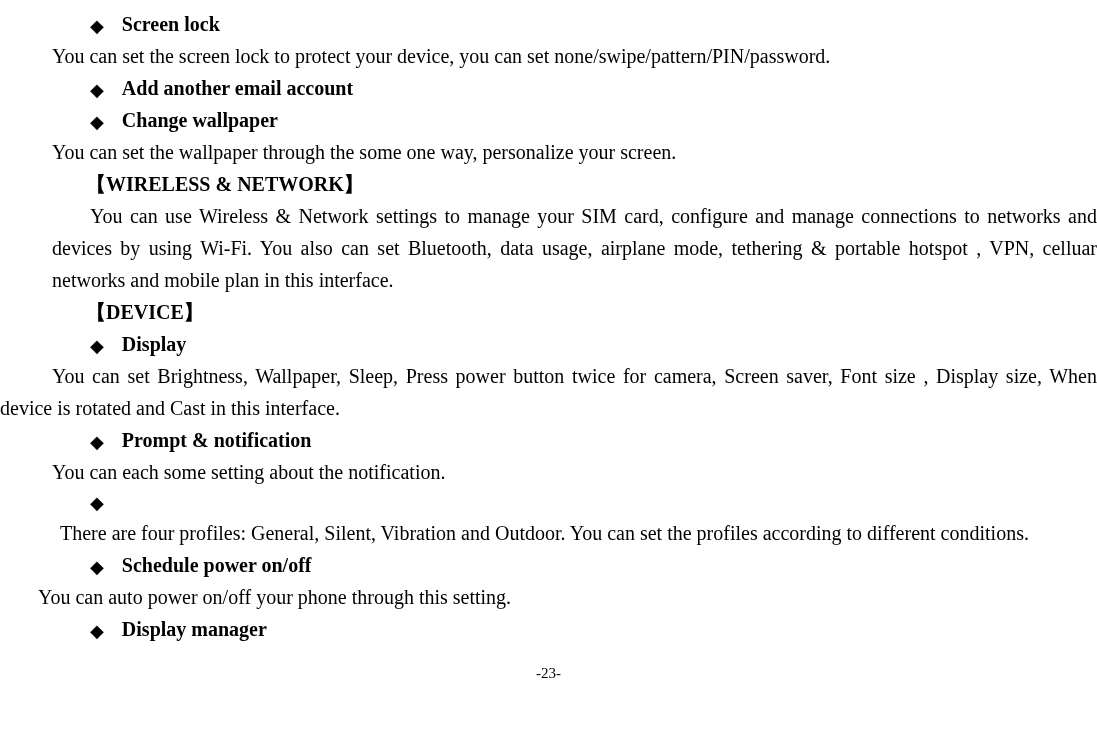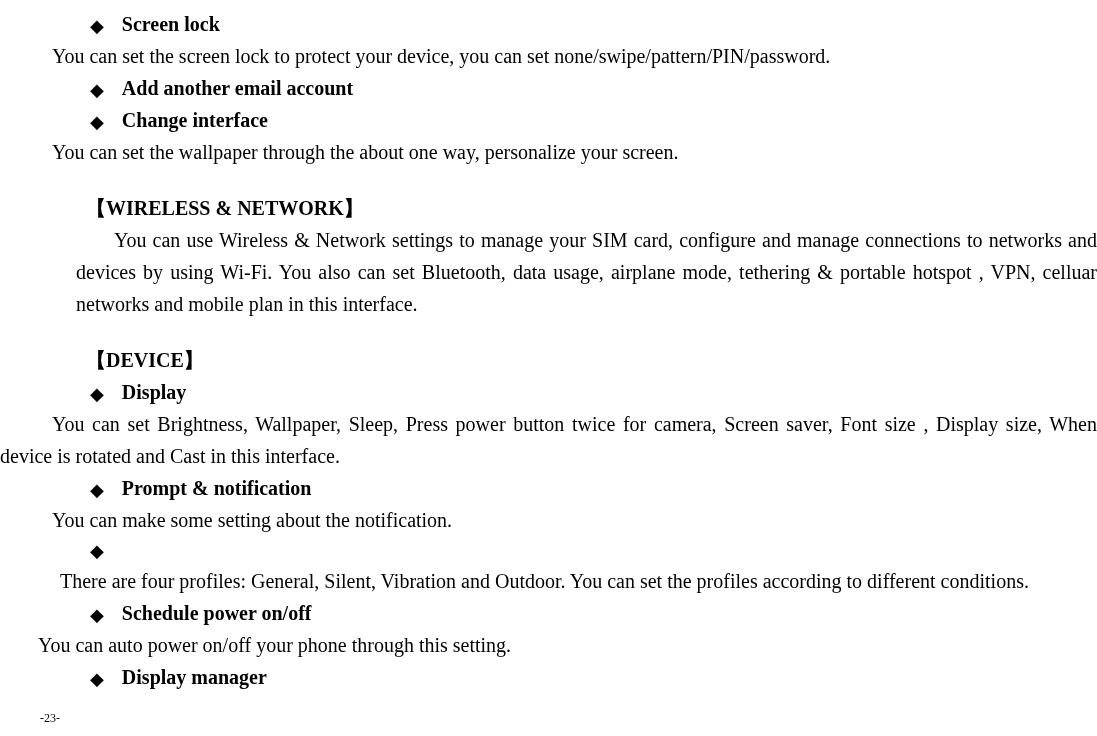--- a/index.html
+++ b/index.html
@@ -29,77 +29,75 @@
     font-weight: bold;
   }
   .body-text {
     padding-left: 52px;
     padding-right: 0;
     text-align: justify;
     font-family: Liberation Serif, serif;
   }
   .body-indent-sm {
     text-indent: 38px;
-    padding-left: 76px;
+    padding-left: 52px;
     text-align: justify;
   }
   .body-indent-sm2 {
     padding-left: 38px;
     text-align: justify;
   }
   .section-heading {
     padding-left: 86px;
     font-weight: bold;
-    margin-top: 24px;
   }
   .page-number {
-    text-align: left;
-    font-size: 12px;
+    text-align: center;
+    font-size: 15px;
     margin-top: 16px;
-    padding-left: 40px;
   }
 </style>
 </head>
 <body>
 
 <div class="page">
 
   <div class="bullet-line">
     <span class="bullet">◆</span>
     <span class="title">Screen lock</span>
   </div>
   <div class="body-text">You can set the screen lock to protect your device, you can set none/swipe/pattern/PIN/password.</div>
 
   <div class="bullet-line">
     <span class="bullet">◆</span>
     <span class="title">Add another email account</span>
   </div>
 
   <div class="bullet-line">
     <span class="bullet">◆</span>
-    <span class="title">Change interface</span>
+    <span class="title">Change wallpaper</span>
   </div>
-  <div class="body-text">You can set the wallpaper through the about one way, personalize your screen.</div>
+  <div class="body-text">You can set the wallpaper through the some one way, personalize your screen.</div>
 
   <div class="section-heading">【WIRELESS &amp; NETWORK】</div>
   <div class="body-indent-sm">You can use Wireless &amp; Network settings to manage your SIM card, configure and manage connections to networks and devices by using Wi-Fi. You also can set Bluetooth, data usage, airplane mode, tethering &amp; portable hotspot , VPN, celluar networks and mobile plan in this interface.</div>
 
   <div class="section-heading">【DEVICE】</div>
 
   <div class="bullet-line">
     <span class="bullet">◆</span>
     <span class="title">Display</span>
   </div>
   <div class="body-text" style="padding-left:0; text-indent:52px;">You can set Brightness, Wallpaper, Sleep, Press power button twice for camera, Screen saver, Font size , Display size, When device is rotated and Cast in this interface.</div>
 
   <div class="bullet-line">
     <span class="bullet">◆</span>
     <span class="title">Prompt &amp; notification</span>
   </div>
-  <div class="body-text">You can make some setting about the notification.</div>
+  <div class="body-text">You can each some setting about the notification.</div>
 
   <div class="bullet-line">
     <span class="bullet">◆</span>
   </div>
   <div class="body-text" style="padding-left:8px; text-indent:52px;">There are four profiles: General, Silent, Vibration and Outdoor. You can set the profiles according to different conditions.</div>
 
   <div class="bullet-line">
     <span class="bullet">◆</span>
     <span class="title">Schedule power on/off</span>
   </div>

